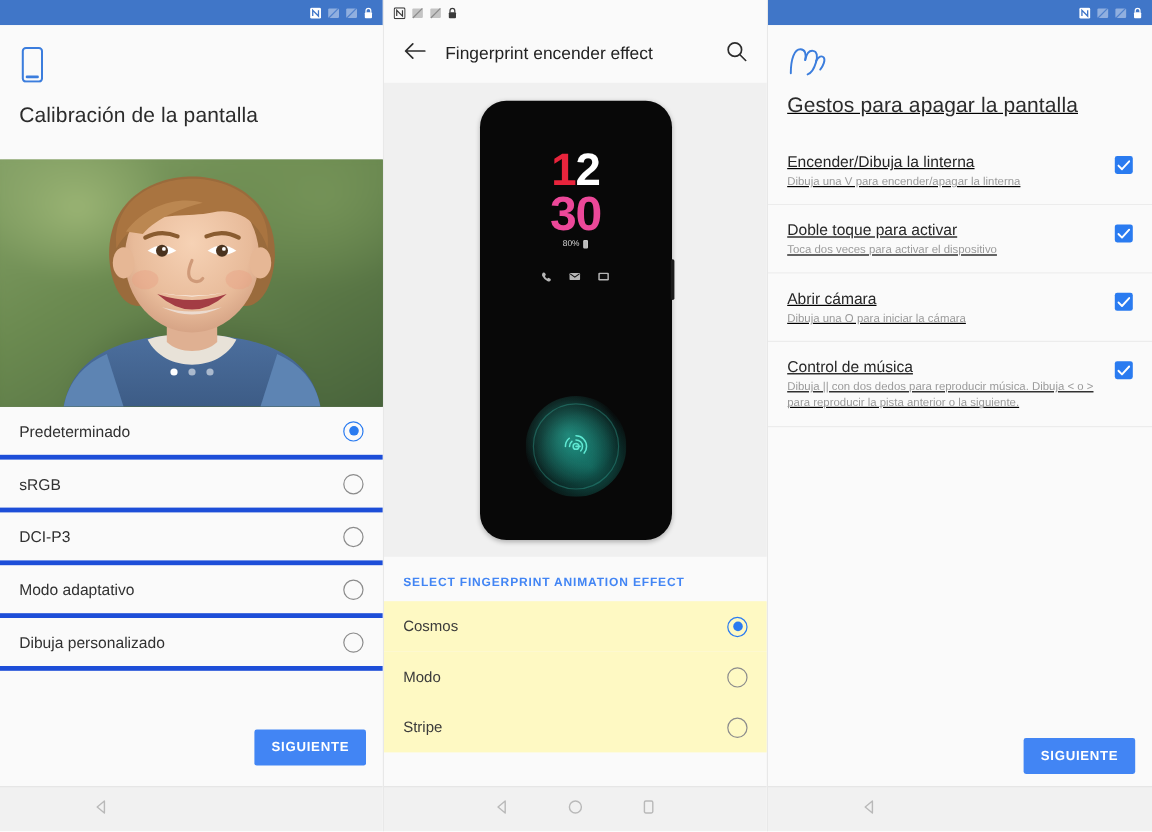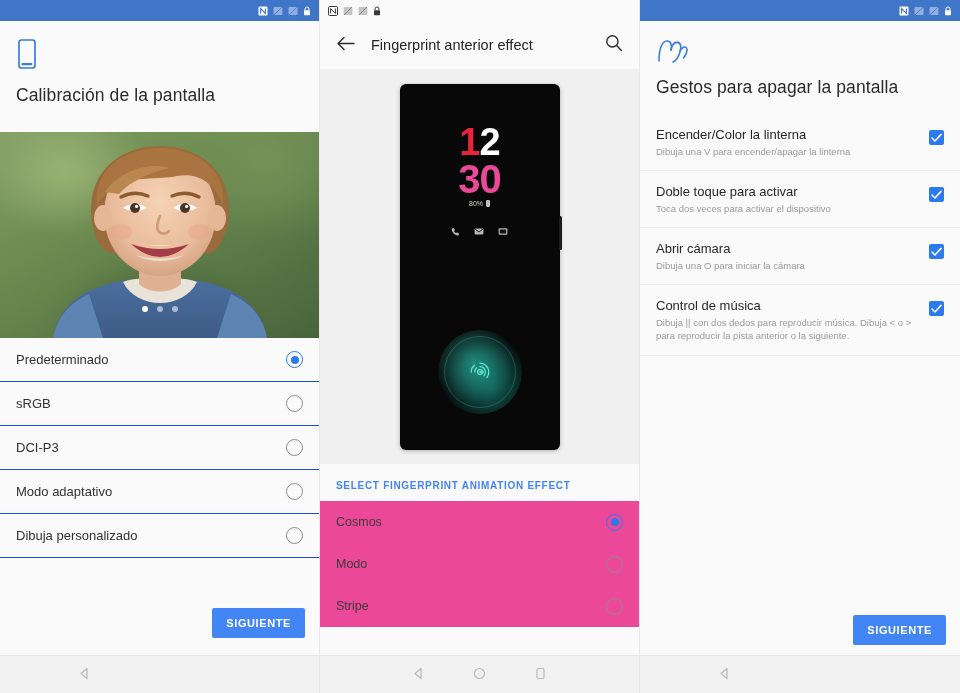--- a/index.html
+++ b/index.html
@@ -14,21 +14,21 @@
     width: 960px; height: 693px;
     display: flex;
   }
   .panel {
     position: relative;
     width: 320px; height: 693px;
     background: #fafafa;
     overflow: hidden;
     border-right: 1px solid #e8e8e8;
   }
-  .panel:last-child { border-right: none; }
+  .panel:last-child { border-right: none; text-decoration: underline; }
 
   
   .statusbar {
     height: 21px;
     display: flex; align-items: center;
     padding: 0 8px;
     font-size: 10px;
   }
   .statusbar.blue { background: #4076c8; color: #ffffff; }
   .statusbar.light { background: #fafafa; color: #3a3a3a; }
@@ -71,21 +71,21 @@
     display: flex; gap: 9px;
   }
   .dot { width: 6px; height: 6px; border-radius: 50%; background: rgba(255,255,255,.55); }
   .dot.on { background: #ffffff; }
 
   .opt-list { background: #fafafa; }
   .opt-row {
     height: 44px;
     display: flex; align-items: center;
     padding: 0 16px;
-    border-bottom: 1px solid #1d4ed8;
+    border-bottom: 4px solid #1d4ed8;
   }
   .opt-label { flex: 1; font-size: 13px; color: #313131; }
   .radio {
     width: 17px; height: 17px; border-radius: 50%;
     border: 1.6px solid #8c8c8c;
     position: relative; flex: none;
   }
   .radio.checked { border-color: #2a7bf0; }
   .radio.checked::after {
     content: ""; position: absolute;
@@ -109,21 +109,21 @@
   .p2-title { flex: 1; font-size: 14.5px; color: #232323; font-weight: 500; }
   .preview {
     height: 395px; background: #f0f0f0;
     display: flex; align-items: center; justify-content: center;
     position: relative;
   }
   .phone {
     position: relative;
     width: 160px; height: 366px;
     background: #080808;
-    border-radius: 6px;
+    border-radius: 22px;
     box-shadow: 0 1px 4px rgba(0,0,0,.28);
   }
   .phone::after {
     content: ""; position: absolute;
     right: -2px; top: 132px; width: 2.5px; height: 34px;
     background: #1c1c1c; border-radius: 2px;
   }
   .aod-time {
     position: absolute; top: 40px; left: 0; right: 0;
     text-align: center; line-height: .96;
@@ -156,21 +156,21 @@
     position: absolute; inset: 6px; border-radius: 50%;
     border: 1px solid rgba(70,225,200,.26);
   }
   .sec-head {
     padding: 16px 16px 10px 16px;
     font-size: 10px; font-weight: 700; color: #4285f4;
     letter-spacing: .7px; background: #fafafa;
   }
   .p2-row {
     height: 42px; display: flex; align-items: center;
-    padding: 0 16px; background: #ec4899;
+    padding: 0 16px; background: #fef9c3;
   }
   .p2-row .opt-label { font-size: 12.5px; color: #3b3b3b; }
 
   
   .p3-head { padding: 16px 16px 0 16px; background: #fafafa; }
   .p3-icon { margin-bottom: 10px; height: 30px; }
   .p3-title {
     font-size: 17.5px; color: #2b2b2b; font-weight: 400;
     padding-bottom: 16px; letter-spacing: .1px;
   }
@@ -369,21 +369,21 @@
         </span>
       </div>
     </div>
 
     <div class="p2-appbar">
       <span>
         <svg width="19" height="15" viewBox="0 0 19 15">
             <path d="M18 7.5 H2 M8 1.5 L2 7.5 L8 13.5" stroke="#2c2c2c" stroke-width="1.4" fill="none" stroke-linecap="round" stroke-linejoin="round"></path>
           </svg>
       </span>
-      <span class="p2-title">Fingerprint anterior effect</span>
+      <span class="p2-title">Fingerprint encender effect</span>
       <span>
         <svg width="18" height="18" viewBox="0 0 18 18">
             <circle cx="7.4" cy="7.4" r="5.6" fill="none" stroke="#2c2c2c" stroke-width="1.4"></circle>
             <path d="M11.6 11.6 L16.4 16.4" stroke="#2c2c2c" stroke-width="1.4" stroke-linecap="round"></path>
           </svg>
       </span>
     </div>
 
     <div class="preview">
       <div class="phone">
@@ -507,21 +507,21 @@
             <path d="M24 14 C26 10 29 9 30.5 11 C32 13 30 18 27.5 21"></path>
           </g>
         </svg>
       </div>
       <div class="p3-title">Gestos para apagar la pantalla</div>
     </div>
 
     <div>
       <div class="g-row">
         <div class="g-text">
-          <div class="g-title">Encender/Color la linterna</div>
+          <div class="g-title">Encender/Dibuja la linterna</div>
           <div class="g-sub">Dibuja una V para encender/apagar la linterna</div>
         </div>
         <span class="chk">
           <svg width="11" height="10" viewBox="0 0 11 10">
               <path d="M1 5 L4 8 L10 1.4" stroke="#fff" stroke-width="1.6" fill="none" stroke-linecap="round" stroke-linejoin="round"></path>
             </svg>
         </span>
       </div>
       <div class="g-row">
         <div class="g-text">

